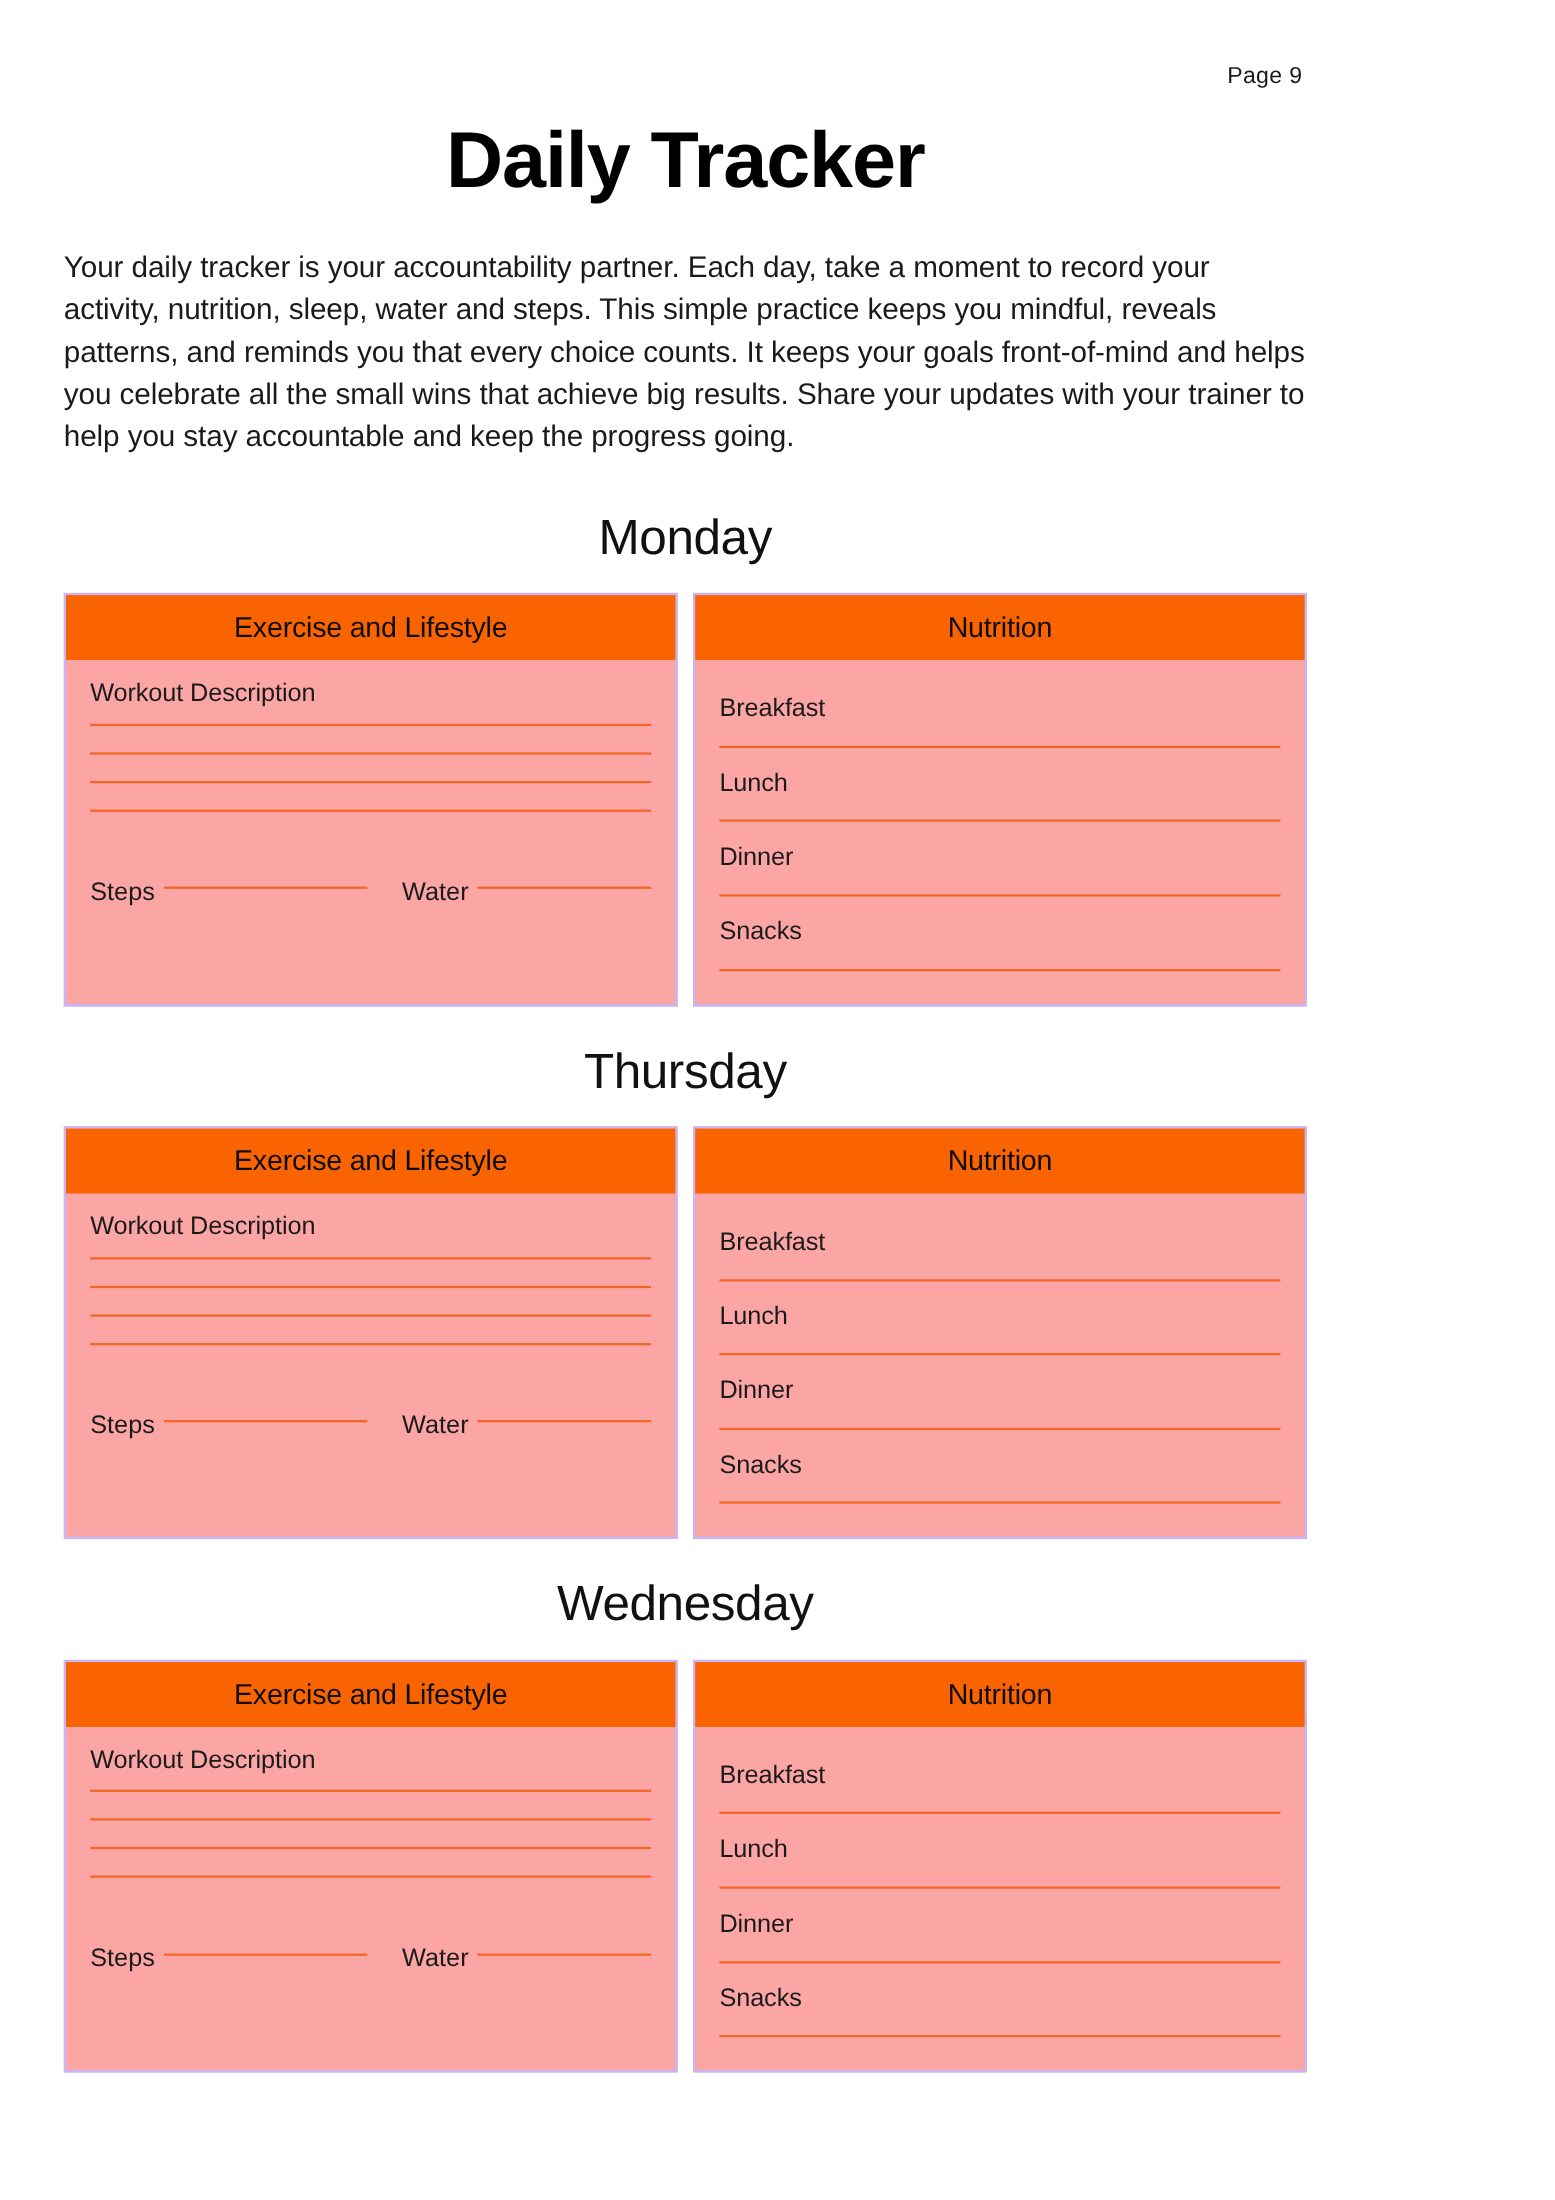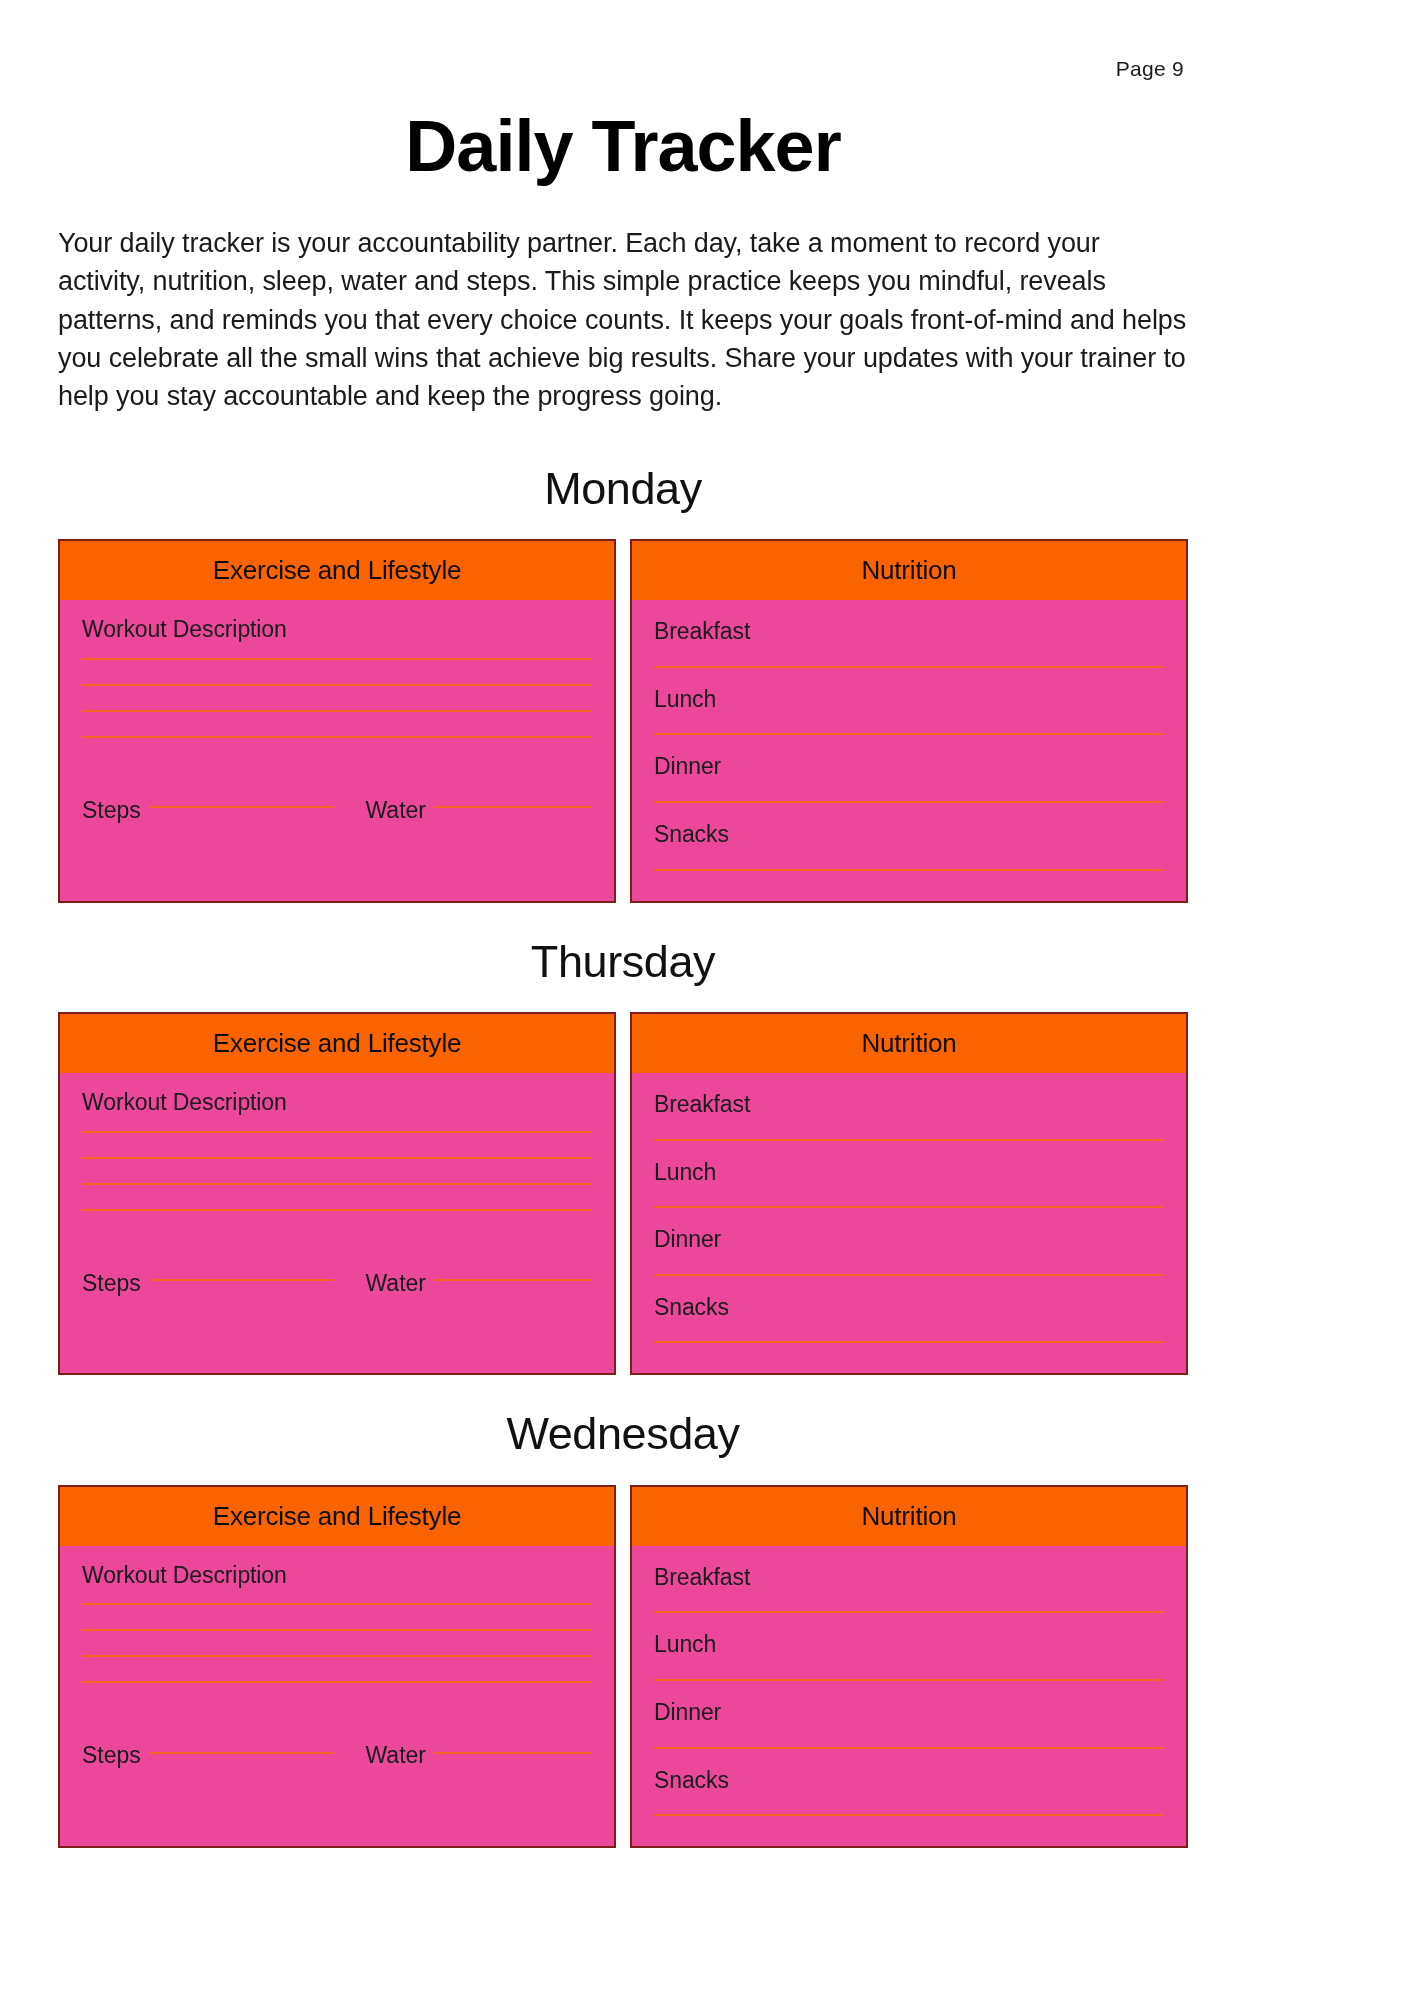--- a/index.html
+++ b/index.html
@@ -69,23 +69,23 @@
     letter-spacing: -0.4px;
   }
 
   .cards {
     display: flex;
     gap: 14px;
     align-items: stretch;
   }
   .card {
     flex: 1 1 0;
-    border: 2px solid #7f1d1d;
+    border: 2px solid #c4b5fd;
     box-sizing: border-box;
-    background: #ec4899;
+    background: #fca5a5;
     display: flex;
     flex-direction: column;
   }
   .card-header {
     background: #FA6400;
     color: #0d0d0d;
     text-align: center;
     font-size: 26px;
     line-height: 1;
     padding: 16px 8px 17px 8px;
@@ -141,20 +141,21 @@
     margin-bottom: 6px;
   }
   .metric.water .rule { width: 158px; }
   .metrics-spacer { flex: 1 1 auto; }
 
   
   .meal-list {
     display: flex;
     flex-direction: column;
     justify-content: flex-start;
+    margin-top: 12px;
   }
   .meal {
     padding-top: 2px;
   }
   .meal-name {
     font-size: 23px;
     line-height: 1.2;
     color: #1a1a1a;
     letter-spacing: -0.1px;
   }

